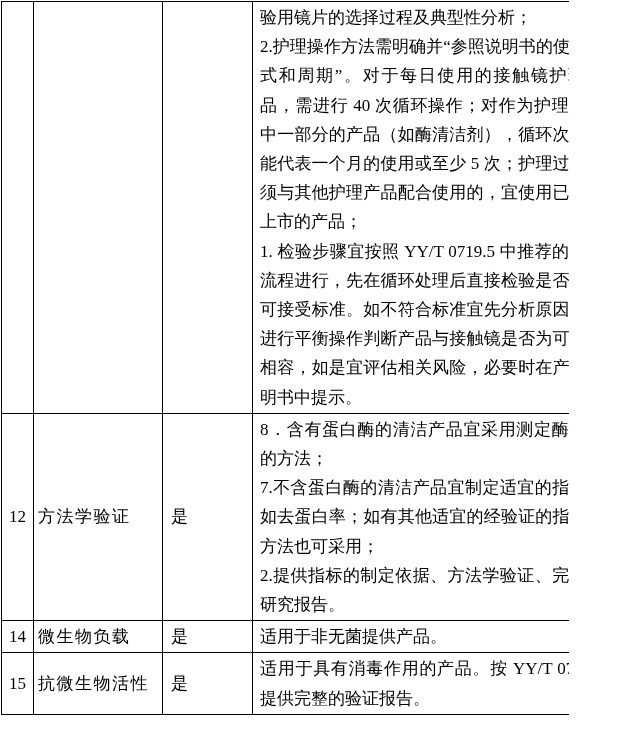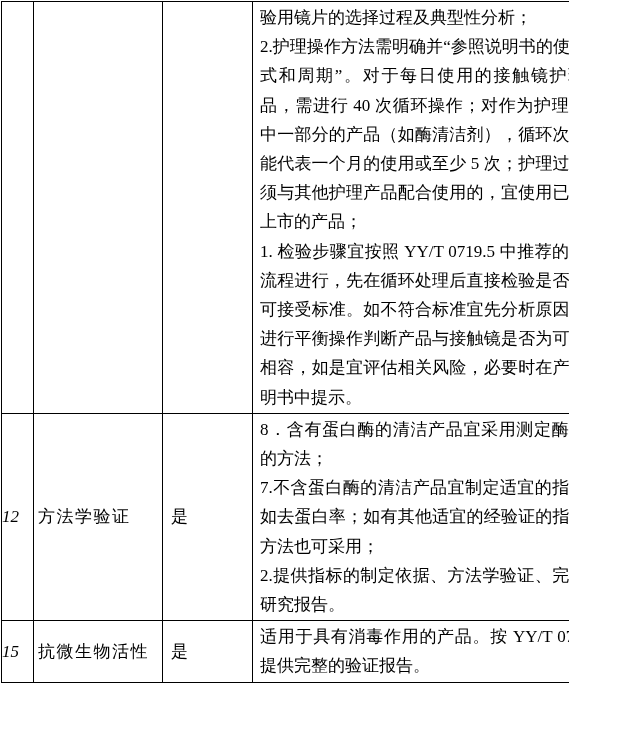--- a/index.html
+++ b/index.html
@@ -23,21 +23,21 @@
     border-collapse: collapse;
     table-layout: fixed;
   }
   .req-table td {
     border: 1.5px solid #000000;
     padding: 0;
     vertical-align: middle;
     font-size: 17px;
     line-height: 29.2px;
   }
-  td.cell-num  { text-align: left; font-style: italic; }
+  td.cell-num  { text-align: center; }
   td.cell-name { padding-left: 4px; letter-spacing: 1.5px; }
   td.cell-req  { padding-left: 8px; }
   td.cell-desc { padding: 1px 5px 1px 7px; }
   td.cell-desc p {
     margin: 0;
     text-align: justify;
     text-justify: inter-character;
   }
   tr.row-cont { height: 410px; }
   tr.row-12   { height: 205px; }
@@ -70,20 +70,28 @@
       <tr class="row-12">
         <td class="cell-num">12</td>
         <td class="cell-name">方法学验证</td>
         <td class="cell-req">是</td>
         <td class="cell-desc">
           <p>8．含有蛋白酶的清洁产品宜采用测定酶活力的方法；</p>
           <p>7.不含蛋白酶的清洁产品宜制定适宜的指标，如去蛋白率；如有其他适宜的经验证的指标和方法也可采用；</p>
           <p>2.提供指标的制定依据、方法学验证、完整的研究报告。</p>
         </td>
       </tr>
+      <tr class="row-14">
+        <td class="cell-num">14</td>
+        <td class="cell-name">微生物负载</td>
+        <td class="cell-req">是</td>
+        <td class="cell-desc">
+          <p>适用于非无菌提供产品。</p>
+        </td>
+      </tr>
       <tr class="row-15">
         <td class="cell-num">15</td>
         <td class="cell-name">抗微生物活性</td>
         <td class="cell-req">是</td>
         <td class="cell-desc">
           <p>适用于具有消毒作用的产品。按 YY/T 0719.3 提供完整的验证报告。</p>
         </td>
       </tr>
     </tbody>
   </table>

